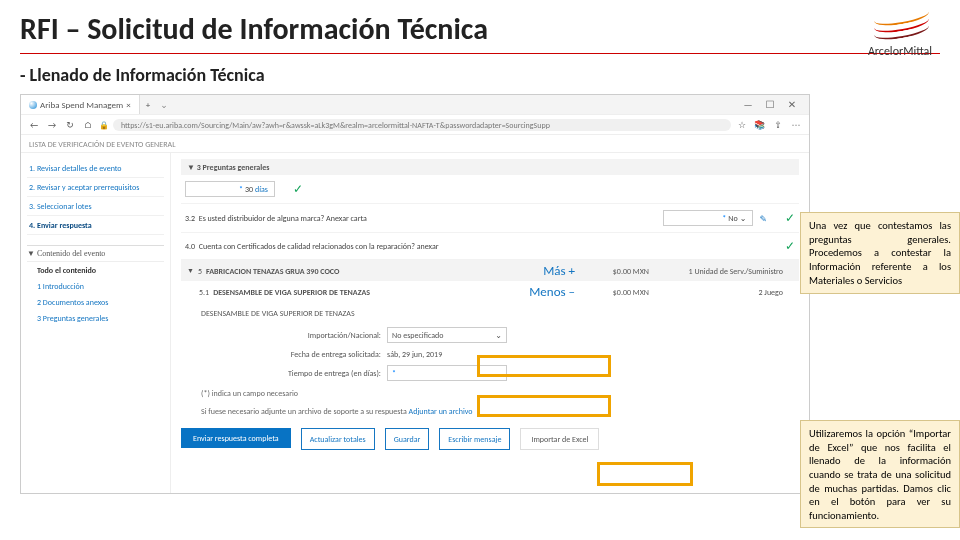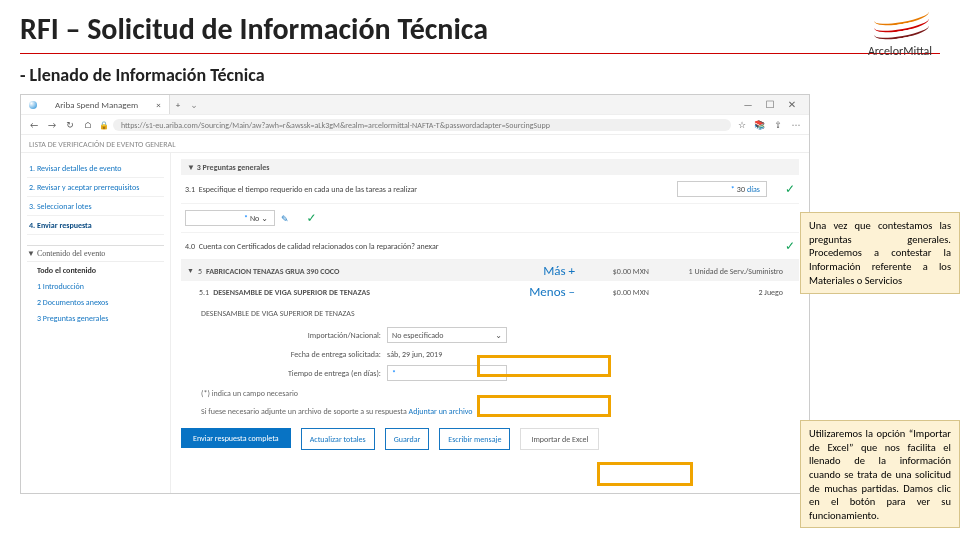--- a/index.html
+++ b/index.html
@@ -17,21 +17,21 @@
   .logo-swooshes { position: relative; width: 60px; height: 28px; margin-left: 8px; }
   .swoosh { border: 2px solid; border-top: none; border-left: none; border-right: none; border-radius: 0 0 50px 50px / 0 0 14px 14px; position: absolute; width: 56px; height: 10px; transform: rotate(-10deg); }
   .swoosh.s1 { top: 0; border-color: #e67a00; }
   .swoosh.s2 { top: 7px; border-color: #c00; }
   .swoosh.s3 { top: 14px; border-color: #7a1a1a; }
   .logo-text { font-size: 12px; color: #333; margin-top: 2px; }
 
   
   .browser { border: 1px solid #ccc; width: 790px; height: 400px; position: relative; font-size: 9px; color: #555; background: #fff; }
   .titlebar { height: 20px; display: flex; align-items: center; border-bottom: 1px solid #eee; background: #f4f4f4; }
-  .tab { display: flex; align-items: center; gap: 18px; padding: 3px 8px; background: #fff; border-right: 1px solid #ddd; height: 100%; }
+  .tab { display: flex; align-items: center; gap: 3px; padding: 3px 8px; background: #fff; border-right: 1px solid #ddd; height: 100%; }
   .dot { width: 8px; height: 8px; border-radius: 50%; background: radial-gradient(circle at 30% 30%, #fff, #1e8cd8); display: inline-block; }
   .win-controls { margin-left: auto; display: flex; gap: 4px; padding-right: 8px; font-size: 10px; color: #666; }
   .win-controls span { width: 18px; text-align: center; }
 
   .addrbar { height: 20px; display: flex; align-items: center; gap: 4px; border-bottom: 1px solid #eee; padding: 0 6px; }
   .nav-ico { width: 14px; text-align: center; color: #555; }
   .url { flex: 1; background: #f0f0f0; border-radius: 8px; padding: 1px 8px; color: #777; white-space: nowrap; overflow: hidden; font-size: 8px; }
   .lock { color: #777; font-size: 8px; }
   .right-ico { width: 14px; text-align: center; color: #555; }
 
@@ -150,30 +150,30 @@
         <div class="sub">2  Documentos anexos</div>
         <div class="sub">3  Preguntas generales</div>
       </div>
 
       <div class="main">
         <div class="group-hdr">
           <span>▼ 3  Preguntas generales</span>
         </div>
 
         <div class="q-row">
-          <span class="q-text"><span>3.1</span>&nbsp;&nbsp;<span>Especifique el tiempo requerido en cada una de las tareas a realizar</span></span>
           <span class="q-in">
             <span class="star">*</span>
             <span>30</span> 
               <span class="pill">días</span>
           </span>
           <span class="tick">✓</span>
         </div>
 
         <div class="q-row">
+          <span class="q-text"><span>3.2</span>&nbsp;&nbsp;<span>Es usted distribuidor de alguna marca? Anexar carta</span></span>
           <span class="q-in">
               <span class="star">*</span>
               <span>No</span>
               <span>⌄</span>
             </span>
           <span style="color:#1576c2;margin-left:6px;font-size:9px;">✎</span>
           <span class="tick">✓</span>
         </div>
 
         <div class="q-row">

